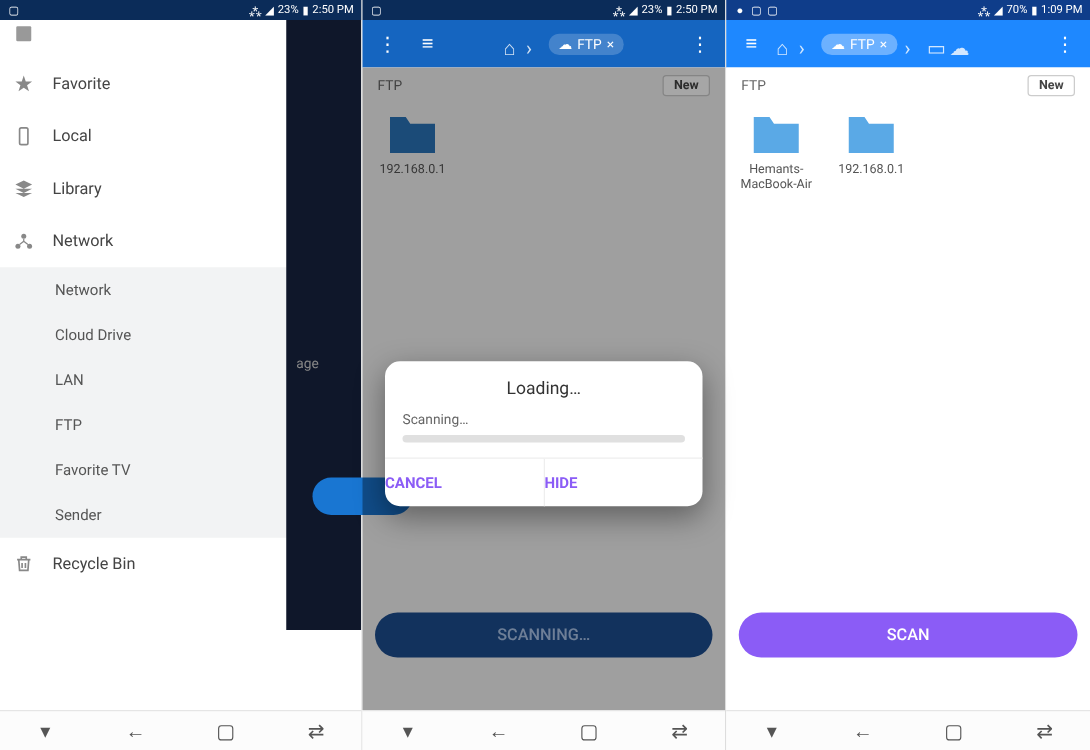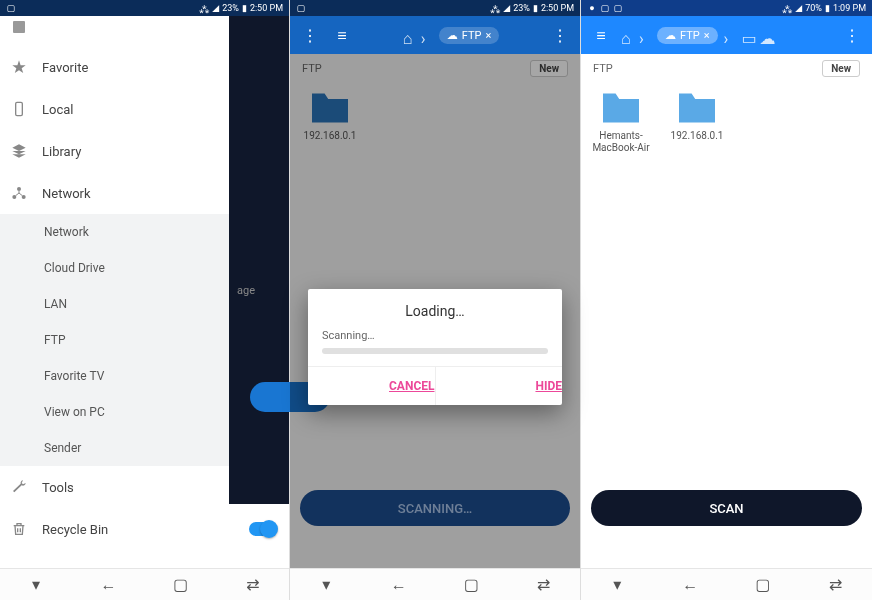--- a/index.html
+++ b/index.html
@@ -41,34 +41,34 @@
 .tabrow .new { margin-left: auto; background: #fff; border: 1px solid #ccc; border-radius: 3px; padding: 2px 8px; font-size: 10px; font-weight: 700; color: #444; }
 .folders { padding: 8px; display: flex; gap: 12px; flex-wrap: wrap; align-content: flex-start; }
 .folder { width: 64px; display: flex; flex-direction: column; align-items: center; gap: 4px; }
 .folder .ficon { width: 44px; height: 36px; }
 .folder .flabel { font-size: 10px; color: #555; text-align: center; line-height: 1.2; }
 .p2 .folder .ficon path { fill: #2a74b8; }
 .p3 .folder .ficon path { fill: #5aa9e6; }
 
 .bottom-btn { position: absolute; bottom: 42px; left: 10px; right: 10px; height: 36px; border-radius: 18px; display: flex; align-items: center; justify-content: center; font-size: 13px; font-weight: 500; color: #fff; }
 .p2 .bottom-btn { background: #1d4d8f; color: #a9c3e8; }
-.p3 .bottom-btn { background: #0f172a; }
+.p3 .bottom-btn { background: #8b5cf6; }
 .p2 .pill-left { position: absolute; left: -40px; top: 328px; width: 80px; height: 30px; background: #1976d2; border-radius: 15px; }
 
 
 .navbar { height: 32px; background: #fcfcfc; border-top: 1px solid #e5e5e5; display: flex; align-items: center; justify-content: space-around; }
 .navbar .nb { width: 18px; height: 18px; color: #555; display: flex; align-items: center; justify-content: center; }
 
 
-.dialog { position: absolute; left: 18px; right: 18px; top: 235px; background: #fff; border-radius: 2px; box-shadow: 0 8px 24px rgba(0,0,0,0.4); z-index: 10; }
+.dialog { position: absolute; left: 18px; right: 18px; top: 235px; background: #fff; border-radius: 12px; box-shadow: 0 8px 24px rgba(0,0,0,0.4); z-index: 10; }
 .dialog .title { text-align: center; padding: 14px 0 10px; font-size: 14px; color: #333; }
 .dialog .subtitle { padding: 0 14px 6px; font-size: 11px; color: #666; }
 .dialog .progress { margin: 0 14px 12px; height: 6px; background: #e0e0e0; border-radius: 3px; }
 .dialog .btns { display: flex; border-top: 1px solid #eee; }
-.dialog .btn { flex: 1; text-align: right; padding: 12px 0; font-size: 12px; font-weight: 700; color: #ec4899; text-decoration: underline; }
+.dialog .btn { flex: 1; text-align: left; padding: 12px 0; font-size: 12px; font-weight: 700; color: #8b5cf6; }
 .dialog .btn:first-child { border-right: 1px solid #eee; }
 
 
 .p3 .content { flex: 1; background: #fff; position: relative; }
 .p3 .topbar { background: #1e88ff; }
 .p3 .chip { background: rgba(255,255,255,0.35); }
 </style>
 </head>
 <body>
 
@@ -142,34 +142,22 @@
       <div class="side-sub">
           <span>LAN</span>
         </div>
       <div class="side-sub">
           <span>FTP</span>
         </div>
       <div class="side-sub">
           <span>Favorite TV</span>
         </div>
       <div class="side-sub">
-          <span>View on PC</span>
-        </div>
-      <div class="side-sub">
           <span>Sender</span>
         </div>
-    </div>
-    <div class="side-item">
-      <span class="icon">
-          <svg width="16" height="16" viewBox="0 0 24 24">
-            <path fill="#888" d="M22 6a4 4 0 01-6 3.5L5 20l-2-2L14.5 7A4 4 0 0118 2l-2 4 2 2z"></path>
-          </svg>
-        </span>
-      <span>Tools</span>
-      <span class="chev">⌄</span>
     </div>
     <div class="side-item">
       <span class="icon">
           <svg width="16" height="16" viewBox="0 0 24 24">
             <path fill="none" stroke="#888" stroke-width="2" d="M4 7h16 M9 7V4h6v3 M6 7l1 13h10l1-13 M10 11v6 M14 11v6"></path>
           </svg>
         </span>
       <span>Recycle Bin</span>
       <span class="toggle"></span>
     </div>

